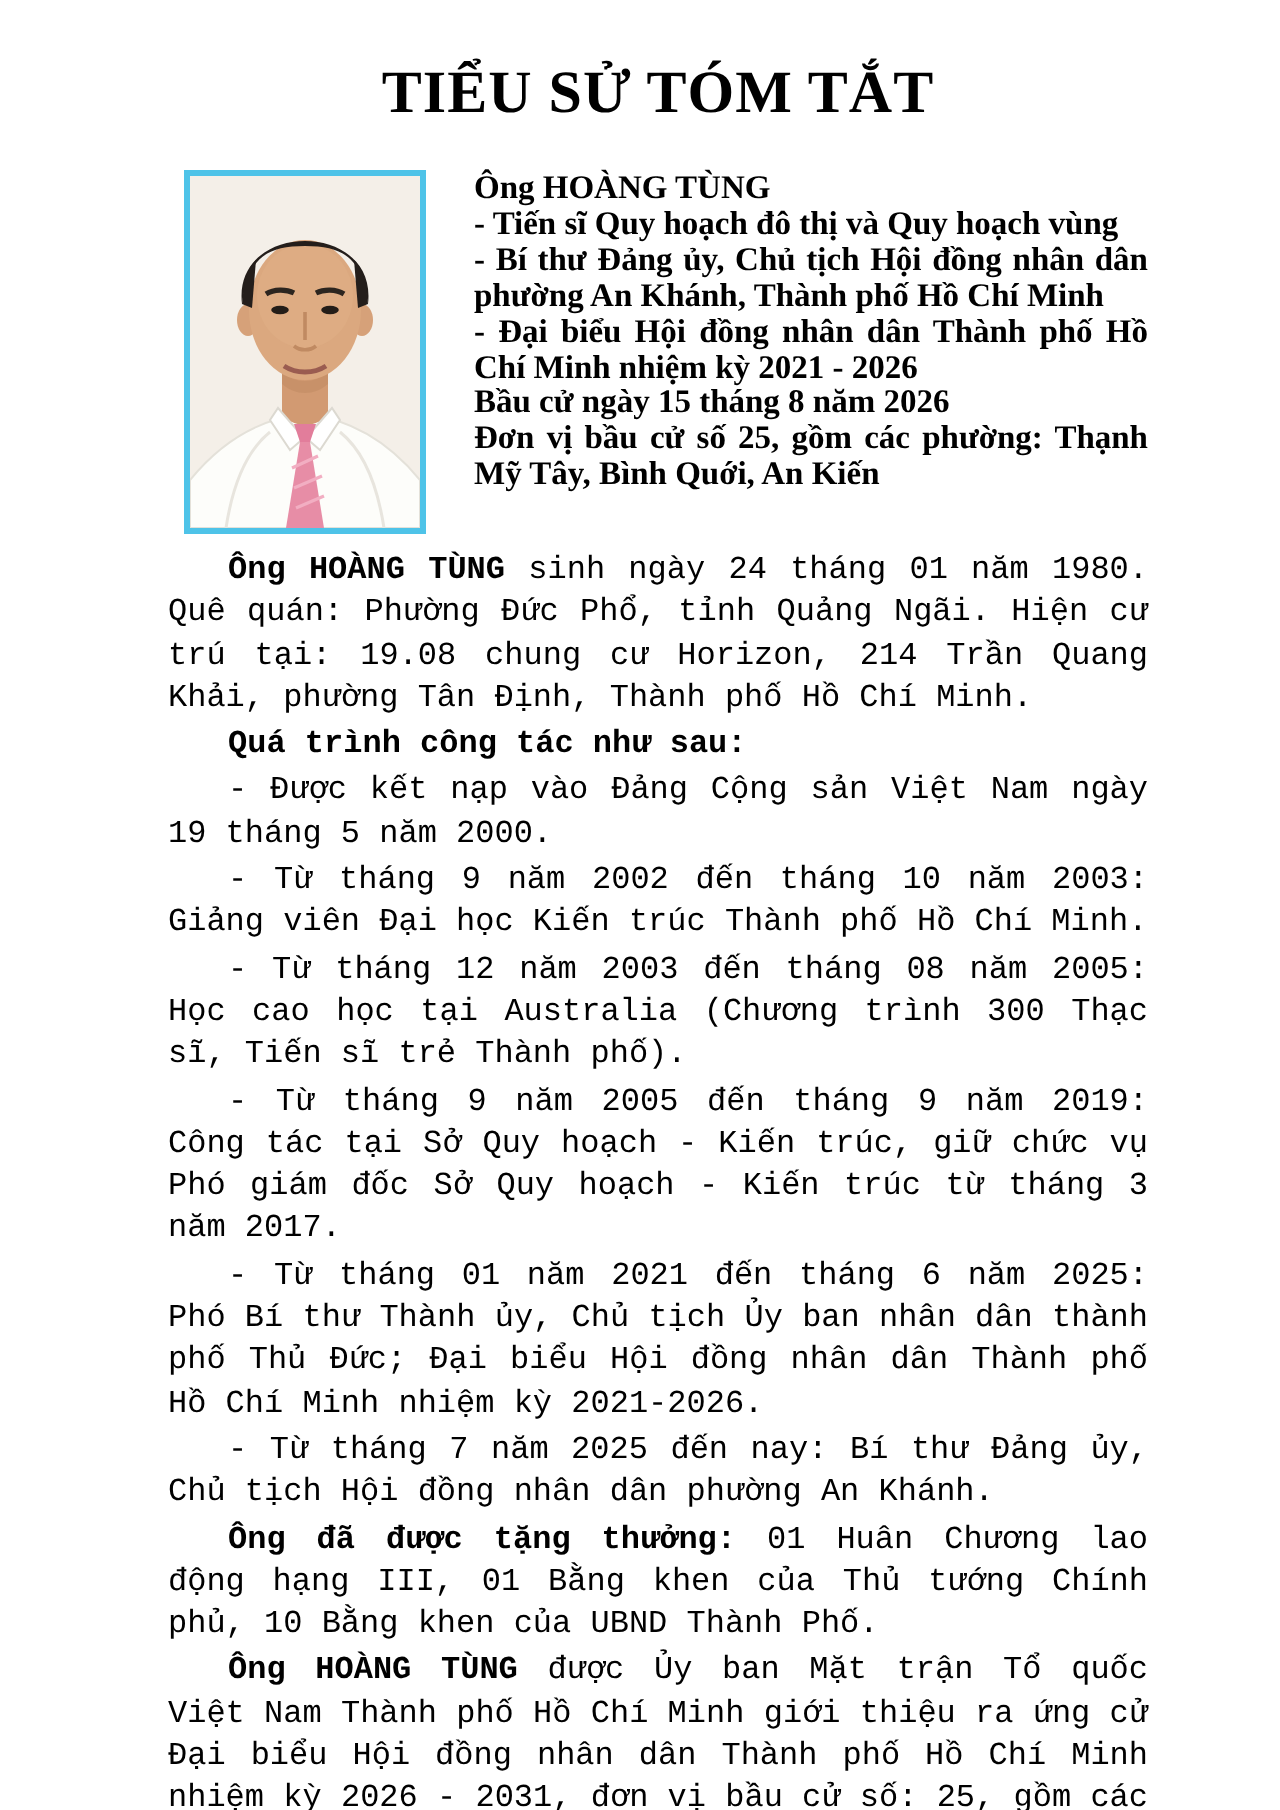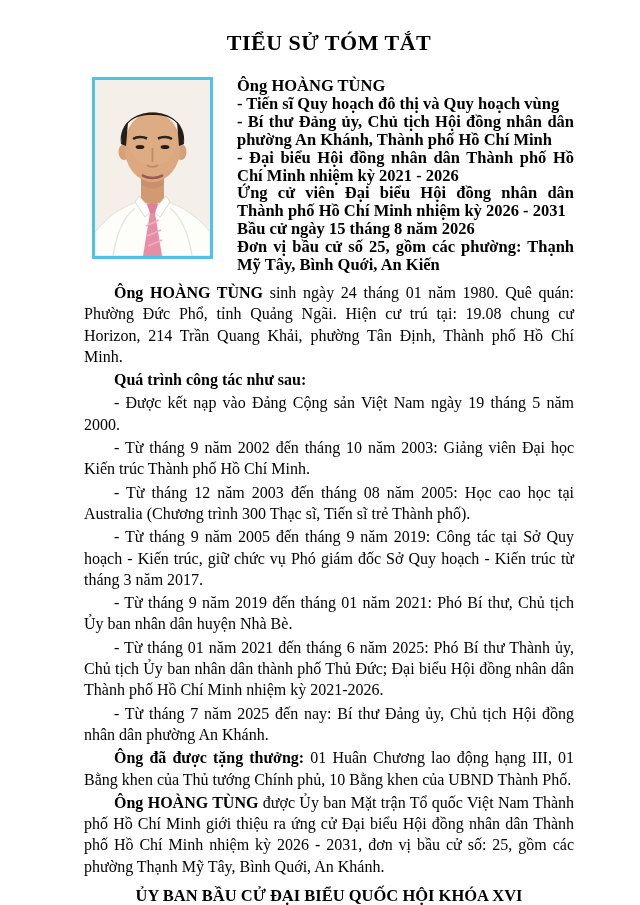--- a/index.html
+++ b/index.html
@@ -10,21 +10,21 @@
     background: #ffffff;
     color: #000000;
     font-family: "Liberation Serif", "DejaVu Serif", serif;
     padding: 30px 66px 0 84px;
     overflow: hidden;
     position: relative;
   }
   .title {
     text-align: center;
     font-weight: bold;
-    font-size: 22px;
+    font-size: 30px;
     letter-spacing: 0.5px;
     white-space: nowrap;
   }
   .header-row {
     display: flex;
     margin-top: 21px;
     margin-left: 8px;
   }
   .photo-frame {
     flex: none;
@@ -42,21 +42,21 @@
     line-height: 17.9px;
     text-align: justify;
   }
   .profile-info p { margin: 0; }
   .doc-body {
     margin-top: 8px;
     font-size: 16px;
     line-height: 21.3px;
     text-align: justify;
   }
-  .doc-body p { text-indent: 30px; margin: 0 0 2px 0; }
+  .doc-body p { text-indent: 30px; margin: 0 0 2px 0; font-family: Liberation Mono, monospace; }
   .doc-footer {
     margin-top: 7px;
     text-align: center;
     font-weight: bold;
     font-size: 16.5px;
     line-height: 23px;
   }
   .doc-footer p { margin: 0; }
   b { font-weight: bold; }
 </style>
@@ -106,34 +106,32 @@
         <polygon points="52,124 63,124 60,133 55,133" fill="#e27d9b"></polygon>
         <polygon points="55,133 60,133 67,176 48,176" fill="#e78da6"></polygon>
         <path d="M51,146 L64,140 M52,156 L66,150 M53,166 L67,160" stroke="#f2aec2" stroke-width="1.6" fill="none"></path>
       </svg>
     </div>
     <div class="profile-info">
       <p>Ông HOÀNG TÙNG</p>
       <p>- Tiến sĩ Quy hoạch đô thị và Quy hoạch vùng</p>
       <p>- Bí thư Đảng ủy, Chủ tịch Hội đồng nhân dân phường An Khánh, Thành phố Hồ Chí Minh</p>
       <p>- Đại biểu Hội đồng nhân dân Thành phố Hồ Chí Minh nhiệm kỳ 2021 - 2026</p>
-      <p>Ứng cử viên Đại biểu Hội đồng nhân dân Thành phố Hồ Chí Minh nhiệm kỳ 2026 - 2031</p>
       <p>Bầu cử ngày 15 tháng 8 năm 2026</p>
       <p>Đơn vị bầu cử số 25, gồm các phường: Thạnh Mỹ Tây, Bình Quới, An Kiến</p>
     </div>
   </div>
 
   <div class="doc-body">
     <p><b>Ông HOÀNG TÙNG</b><span> sinh ngày 24 tháng 01 năm 1980. Quê quán: Phường Đức Phổ, tỉnh Quảng Ngãi. Hiện cư trú tại: 19.08 chung cư Horizon, 214 Trần Quang Khải, phường Tân Định, Thành phố Hồ Chí Minh.</span></p>
     <p><b>Quá trình công tác như sau:</b></p>
     <p>- Được kết nạp vào Đảng Cộng sản Việt Nam ngày 19 tháng 5 năm 2000.</p>
     <p>- Từ tháng 9 năm 2002 đến tháng 10 năm 2003: Giảng viên Đại học Kiến trúc Thành phố Hồ Chí Minh.</p>
     <p>- Từ tháng 12 năm 2003 đến tháng 08 năm 2005: Học cao học tại Australia (Chương trình 300 Thạc sĩ, Tiến sĩ trẻ Thành phố).</p>
     <p>- Từ tháng 9 năm 2005 đến tháng 9 năm 2019: Công tác tại Sở Quy hoạch - Kiến trúc, giữ chức vụ Phó giám đốc Sở Quy hoạch - Kiến trúc từ tháng 3 năm 2017.</p>
-    <p>- Từ tháng 9 năm 2019 đến tháng 01 năm 2021: Phó Bí thư, Chủ tịch Ủy ban nhân dân huyện Nhà Bè.</p>
     <p>- Từ tháng 01 năm 2021 đến tháng 6 năm 2025: Phó Bí thư Thành ủy, Chủ tịch Ủy ban nhân dân thành phố Thủ Đức; Đại biểu Hội đồng nhân dân Thành phố Hồ Chí Minh nhiệm kỳ 2021-2026.</p>
     <p>- Từ tháng 7 năm 2025 đến nay:  Bí thư Đảng ủy, Chủ tịch Hội đồng nhân dân phường An Khánh.</p>
     <p><b>Ông đã được tặng thưởng:</b><span> 01 Huân Chương lao động hạng III, 01 Bằng khen của Thủ tướng Chính phủ, 10 Bằng khen của UBND Thành Phố.</span></p>
     <p><b>Ông HOÀNG TÙNG</b><span> được Ủy ban Mặt trận Tổ quốc Việt Nam Thành phố Hồ Chí Minh giới thiệu ra ứng cử Đại biểu Hội đồng nhân dân Thành phố Hồ Chí Minh nhiệm kỳ 2026 - 2031, đơn vị bầu cử số: 25, gồm các phường Thạnh Mỹ Tây, Bình Quới, An Khánh.</span></p>
   </div>
 
   <div class="doc-footer">
     <p>ỦY BAN BẦU CỬ ĐẠI BIỂU QUỐC HỘI KHÓA XVI</p>
 
   </div>

